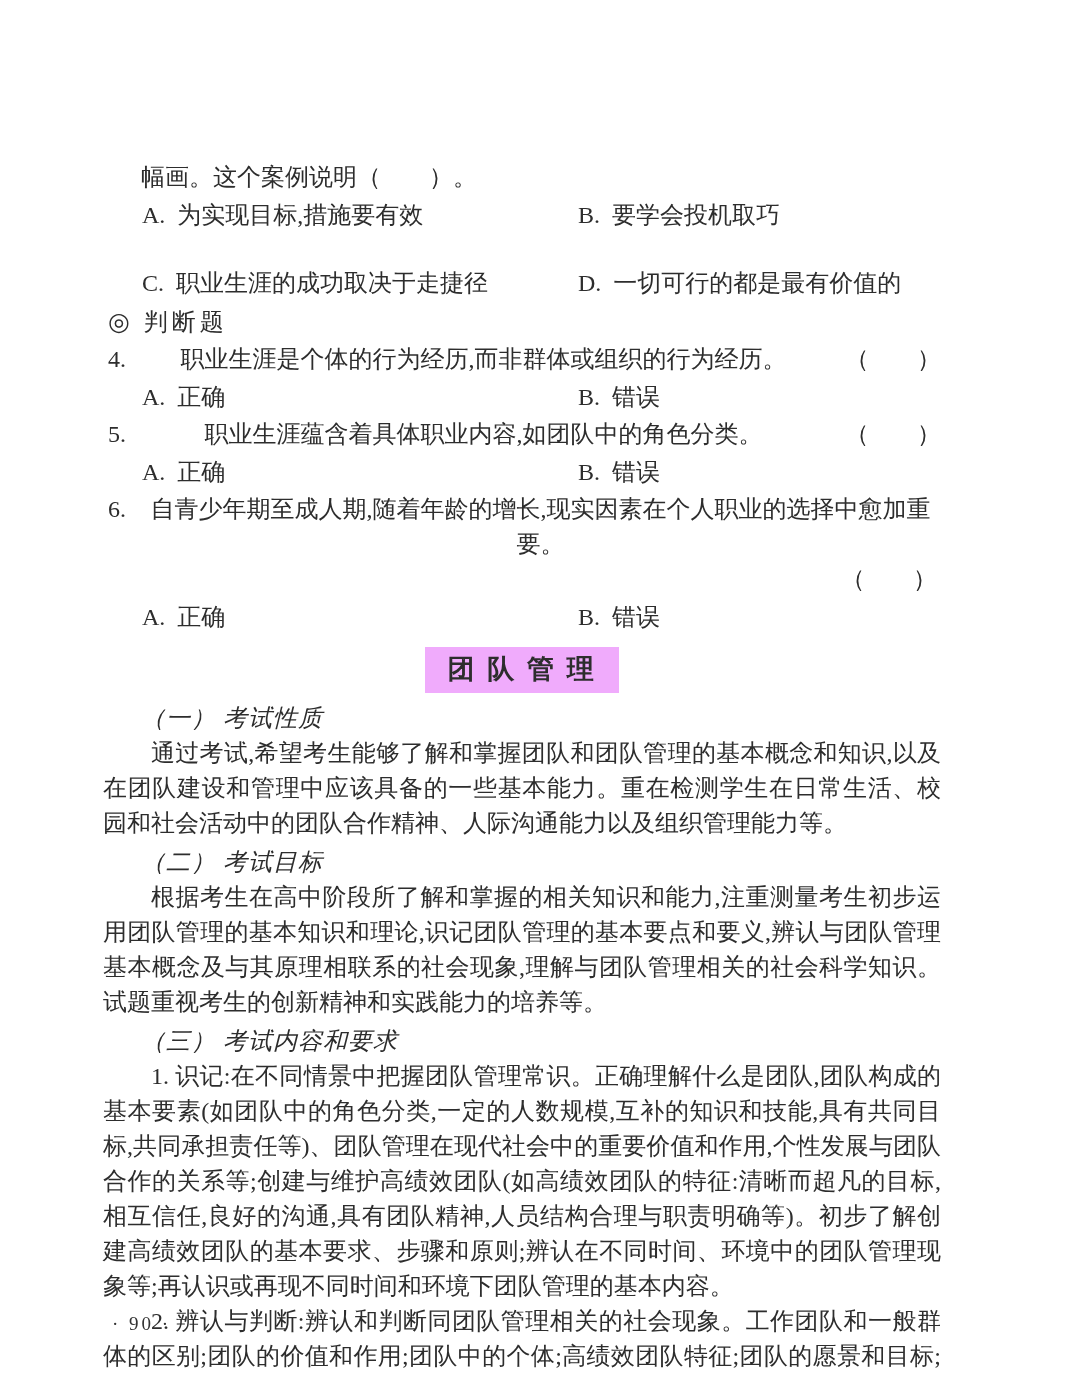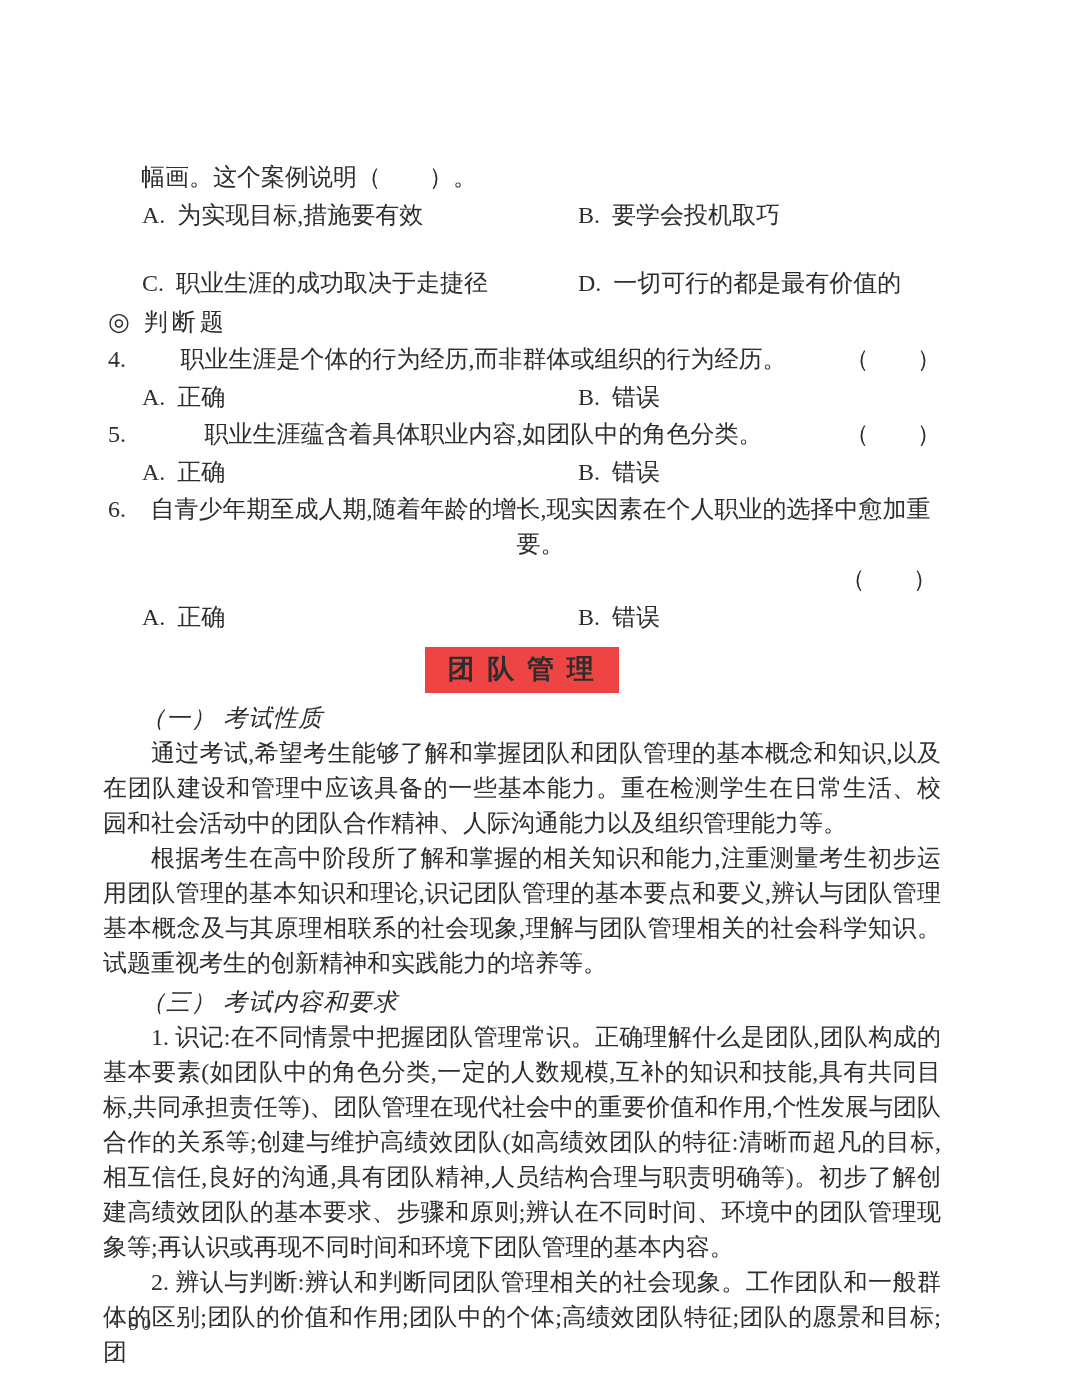--- a/index.html
+++ b/index.html
@@ -43,21 +43,21 @@
   .q-row { display: flex; margin-top: 2px; }
   .q-num { flex: 0 0 37px; padding-left: 5px; }
   .q-text { flex: 1 1 auto; text-align: center; }
   .q-bracket { margin-left: 18px; white-space: nowrap; }
   .bracket-line { text-align: right; padding-right: 4px; }
 
   
   .chapter-header-wrap { text-align: center; margin: 12px 0 8px; }
   .chapter-header {
     display: inline-block;
-    background: #ef4444;
+    background: #f0abfc;
     font-weight: bold;
     font-size: 27px;
     line-height: 1;
     padding: 9px 22px 10px;
     letter-spacing: 3px;
   }
 
   
   .sec-heading {
     font-style: italic;
@@ -145,20 +145,21 @@
       </div>
     </div>
 
     <div class="chapter-header-wrap">
       <span class="chapter-header">团 队 管 理</span>
     </div>
 
     <p class="sec-heading">（一） 考试性质</p>
     <p class="para">通过考试,希望考生能够了解和掌握团队和团队管理的基本概念和知识,以及在团队建设和管理中应该具备的一些基本能力。重在检测学生在日常生活、校园和社会活动中的团队合作精神、人际沟通能力以及组织管理能力等。</p>
 
+    <p class="sec-heading">（二） 考试目标</p>
     <p class="para">根据考生在高中阶段所了解和掌握的相关知识和能力,注重测量考生初步运用团队管理的基本知识和理论,识记团队管理的基本要点和要义,辨认与团队管理基本概念及与其原理相联系的社会现象,理解与团队管理相关的社会科学知识。试题重视考生的创新精神和实践能力的培养等。</p>
 
     <p class="sec-heading">（三） 考试内容和要求</p>
     <p class="para">1. 识记:在不同情景中把握团队管理常识。正确理解什么是团队,团队构成的基本要素(如团队中的角色分类,一定的人数规模,互补的知识和技能,具有共同目标,共同承担责任等)、团队管理在现代社会中的重要价值和作用,个性发展与团队合作的关系等;创建与维护高绩效团队(如高绩效团队的特征:清晰而超凡的目标,相互信任,良好的沟通,具有团队精神,人员结构合理与职责明确等)。初步了解创建高绩效团队的基本要求、步骤和原则;辨认在不同时间、环境中的团队管理现象等;再认识或再现不同时间和环境下团队管理的基本内容。</p>
     <p class="para">2. 辨认与判断:辨认和判断同团队管理相关的社会现象。工作团队和一般群体的区别;团队的价值和作用;团队中的个体;高绩效团队特征;团队的愿景和目标;团</p>
 
   </main>
 
   <div class="page-number">· 90 ·</div>
 </div>

